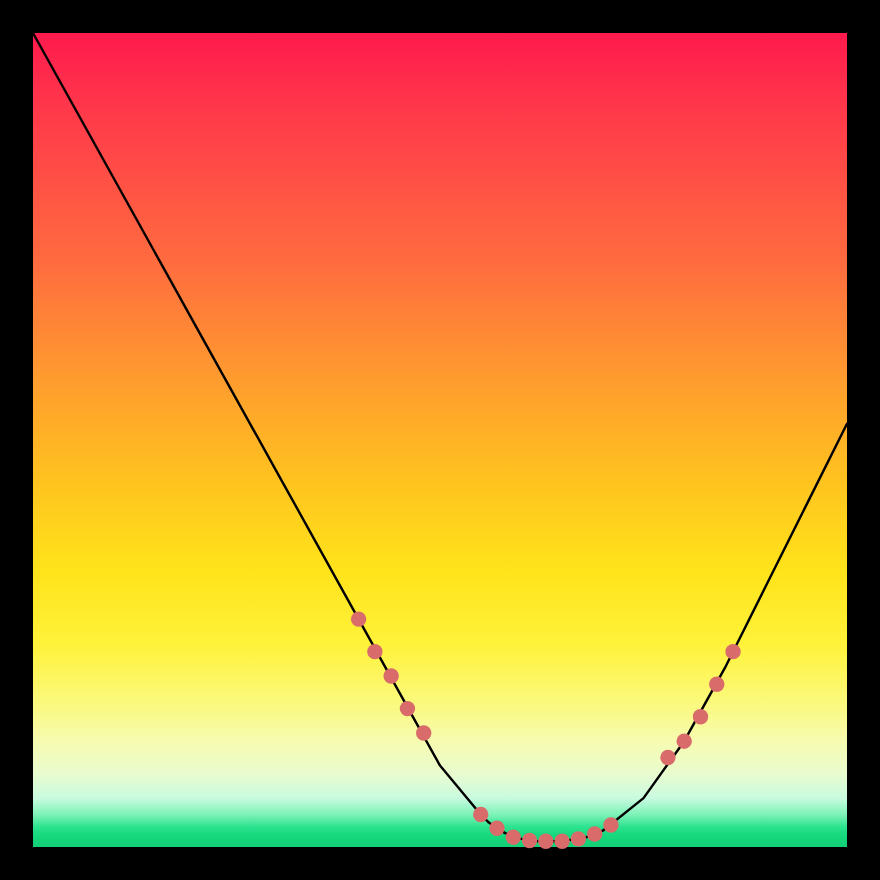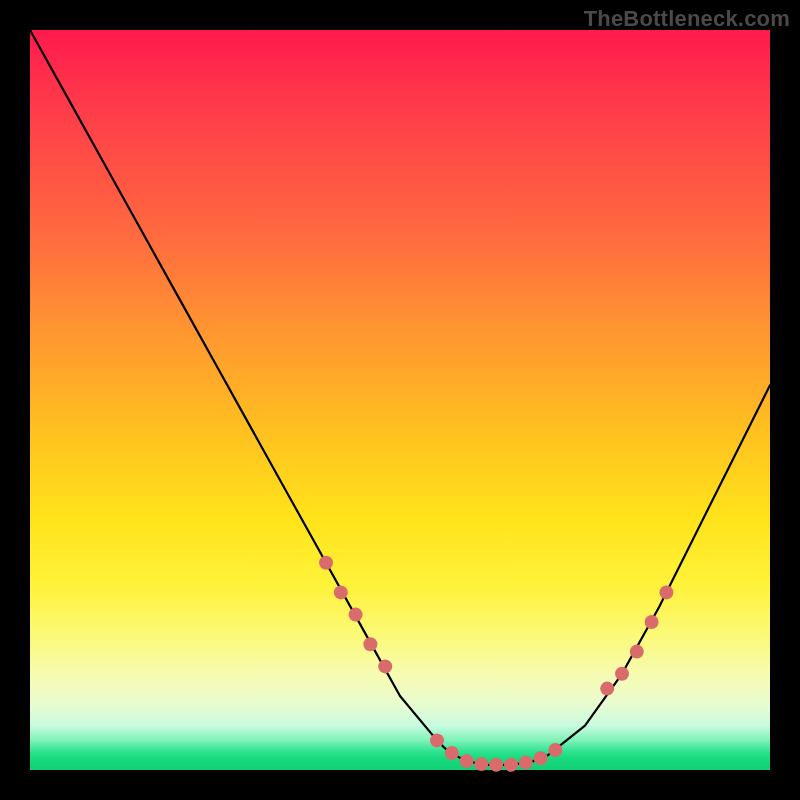--- a/index.html
+++ b/index.html
@@ -61,21 +61,20 @@
     top: 0;
     width: 740px;
     height: 740px;
     overflow: visible;
   }
 </style>
 </head>
 <body>
 
 <div class="frame">
-  <div class="watermark">TheBottleneck.com</div>
   <div class="plot-area">
     <svg class="curve" viewBox="0 0 740 740">
       <path id="curve-path" fill="none" stroke-width="2.2" stroke-linecap="round" stroke-linejoin="round" d="M0.00 0.00 L37.00 66.60 L74.00 133.20 L111.00 199.80 L148.00 266.40 L185.00 333.00 L222.00 399.60 L259.00 466.20 L296.00 532.80 L333.00 599.40 L370.00 666.00 L407.00 710.40 L414.40 717.80 L421.80 722.98 L429.20 727.42 L444.00 732.60 L458.80 734.82 L481.00 734.82 L503.20 731.12 L518.00 725.20 L555.00 695.60 L592.00 643.80 L629.00 577.20 L666.00 503.20 L703.00 429.20 L740.00 355.20" stroke="#000000"></path>
       <g id="markers">
           <circle cx="296.00" cy="532.80" r="7" fill="#d96b6b" stroke="#d96b6b" stroke-width="0"></circle>
           <circle cx="310.80" cy="562.40" r="7" fill="#d96b6b" stroke="#d96b6b" stroke-width="0"></circle>
           <circle cx="325.60" cy="584.60" r="7" fill="#d96b6b" stroke="#d96b6b" stroke-width="0"></circle>
           <circle cx="340.40" cy="614.20" r="7" fill="#d96b6b" stroke="#d96b6b" stroke-width="0"></circle>
           <circle cx="355.20" cy="636.40" r="7" fill="#d96b6b" stroke="#d96b6b" stroke-width="0"></circle>
           <circle cx="407.00" cy="710.40" r="7" fill="#d96b6b" stroke="#d96b6b" stroke-width="0"></circle>

